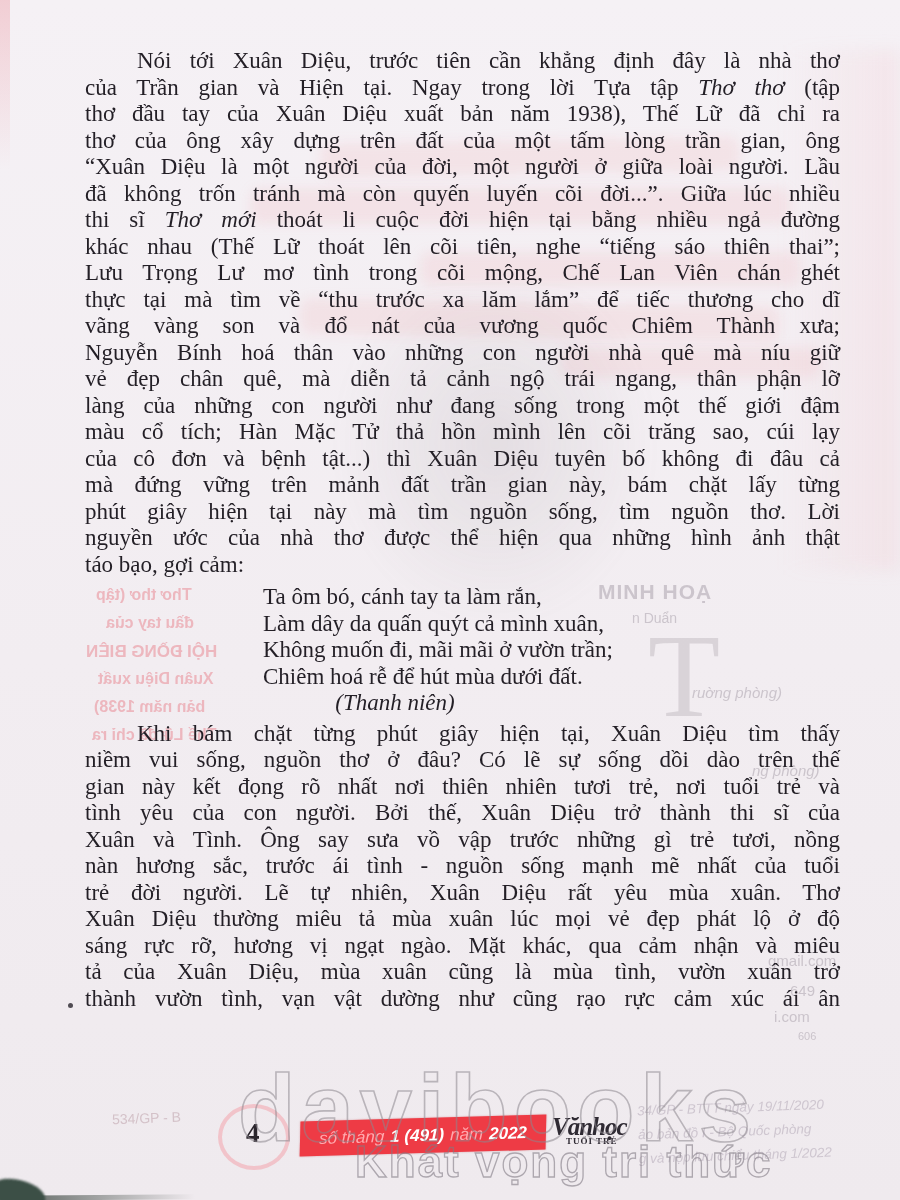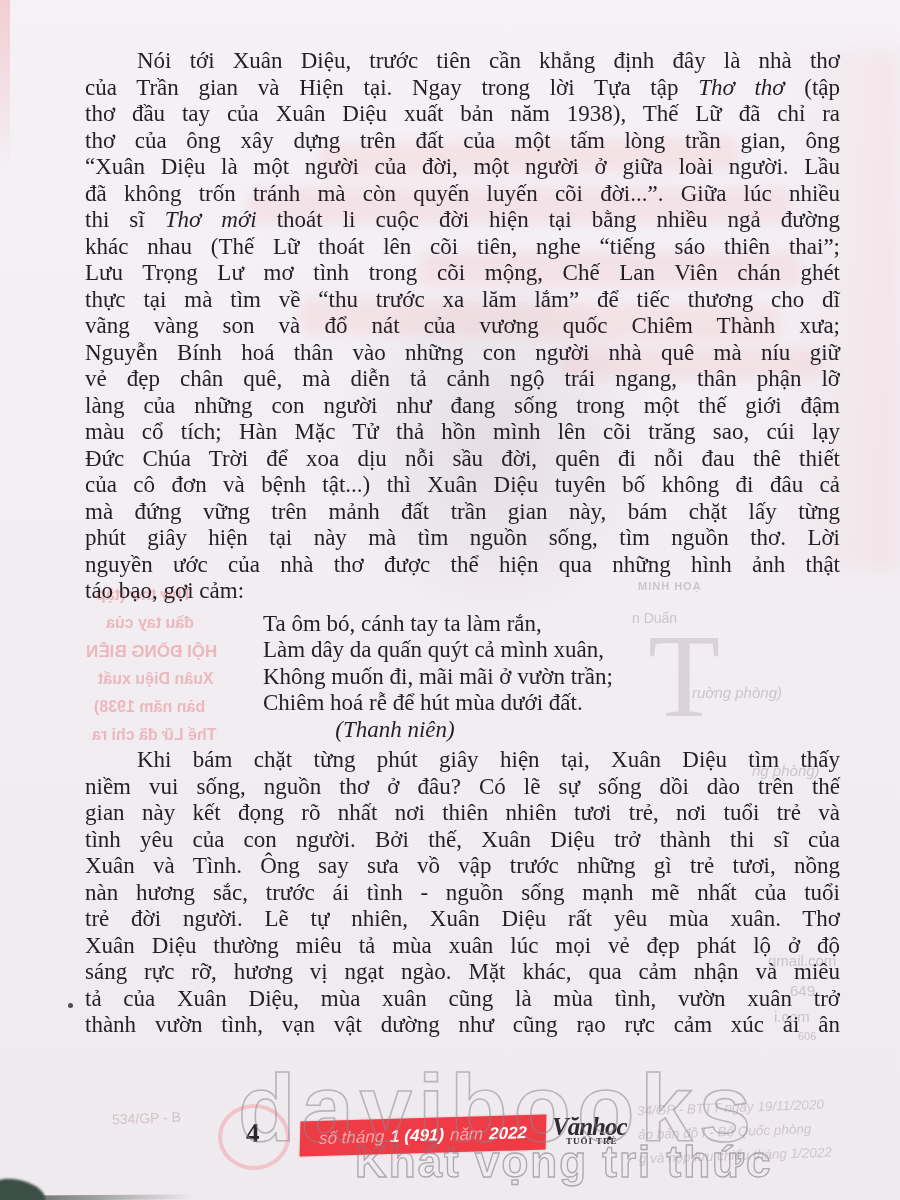--- a/index.html
+++ b/index.html
@@ -89,21 +89,21 @@
   <div class="left-pink-edge"></div>
   <div class="pink-wash"></div>
   <div class="ghost-blob" style="left:320px;top:140px;width:420px;height:34px;transform:rotate(-1deg);"></div>
   <div class="ghost-blob" style="left:250px;top:188px;width:540px;height:36px;"></div>
   <div class="ghost-blob" style="left:420px;top:252px;width:380px;height:34px;"></div>
   <div class="ghost-blob" style="left:300px;top:302px;width:480px;height:36px;transform:rotate(1deg);"></div>
   <div class="ghost-blob" style="left:560px;top:348px;width:260px;height:30px;"></div>
   <div class="portrait-ghost"></div>
 
   <div class="big-t">T</div>
-  <div class="bleed gray" style="left:598px;top:580px;font-size:11px;font-weight:bold;letter-spacing:1px;margin-left:40px;">MINH HOẠ</div>
+  <div class="bleed gray" style="left:598px;top:580px;font-size:21px;font-weight:bold;letter-spacing:1px;">MINH HOẠ</div>
   <div class="bleed gray" style="left:632px;top:610px;font-size:14px;">n Duẩn</div>
   <div class="bleed gray" style="left:692px;top:684px;font-size:15px;font-style:italic;">ruờng phòng)</div>
   <div class="bleed gray" style="left:752px;top:762px;font-size:15px;font-style:italic;">ng phòng)</div>
   <div class="bleed gray" style="left:768px;top:952px;font-size:15px;text-align:center;">gmail.com</div>
   <div class="bleed gray" style="left:790px;top:982px;font-size:15px;">649</div>
   <div class="bleed gray" style="left:774px;top:1008px;font-size:15px;">i.com</div>
   <div class="bleed gray" style="left:798px;top:1030px;font-size:11px;">606</div>
 
   <div class="bleed red" style="left:96px;top:586px;">Thơ thơ (tập</div>
   <div class="bleed red" style="left:106px;top:614px;">đầu tay của</div>
@@ -121,21 +121,20 @@
     <div class="line">đã không trốn tránh mà còn quyến luyến cõi đời...”. Giữa lúc nhiều</div>
     <div class="line"><span>thi sĩ </span><em>Thơ mới</em><span> thoát li cuộc đời hiện tại bằng nhiều ngả đường</span></div>
     <div class="line">khác nhau (Thế Lữ thoát lên cõi tiên, nghe “tiếng sáo thiên thai”;</div>
     <div class="line">Lưu Trọng Lư mơ tình trong cõi mộng, Chế Lan Viên chán ghét</div>
     <div class="line">thực tại mà tìm về “thu trước xa lăm lắm” để tiếc thương cho dĩ</div>
     <div class="line">vãng vàng son và đổ nát của vương quốc Chiêm Thành xưa;</div>
     <div class="line">Nguyễn Bính hoá thân vào những con người nhà quê mà níu giữ</div>
     <div class="line">vẻ đẹp chân quê, mà diễn tả cảnh ngộ trái ngang, thân phận lỡ</div>
     <div class="line">làng của những con người như đang sống trong một thế giới đậm</div>
     <div class="line">màu cổ tích; Hàn Mặc Tử thả hồn mình lên cõi trăng sao, cúi lạy</div>
-    <div class="line">Đức Chúa Trời để xoa dịu nỗi sầu đời, quên đi nỗi đau thê thiết</div>
     <div class="line">của cô đơn và bệnh tật...) thì Xuân Diệu tuyên bố không đi đâu cả</div>
     <div class="line">mà đứng vững trên mảnh đất trần gian này, bám chặt lấy từng</div>
     <div class="line">phút giây hiện tại này mà tìm nguồn sống, tìm nguồn thơ. Lời</div>
     <div class="line">nguyền ước của nhà thơ được thể hiện qua những hình ảnh thật</div>
     <div class="line short">táo bạo, gợi cảm:</div>
 
     <div class="poem">
       <div class="poem-line">Ta ôm bó, cánh tay ta làm rắn,</div>
       <div class="poem-line">Làm dây da quấn quýt cả mình xuân,</div>
       <div class="poem-line">Không muốn đi, mãi mãi ở vườn trần;</div>

